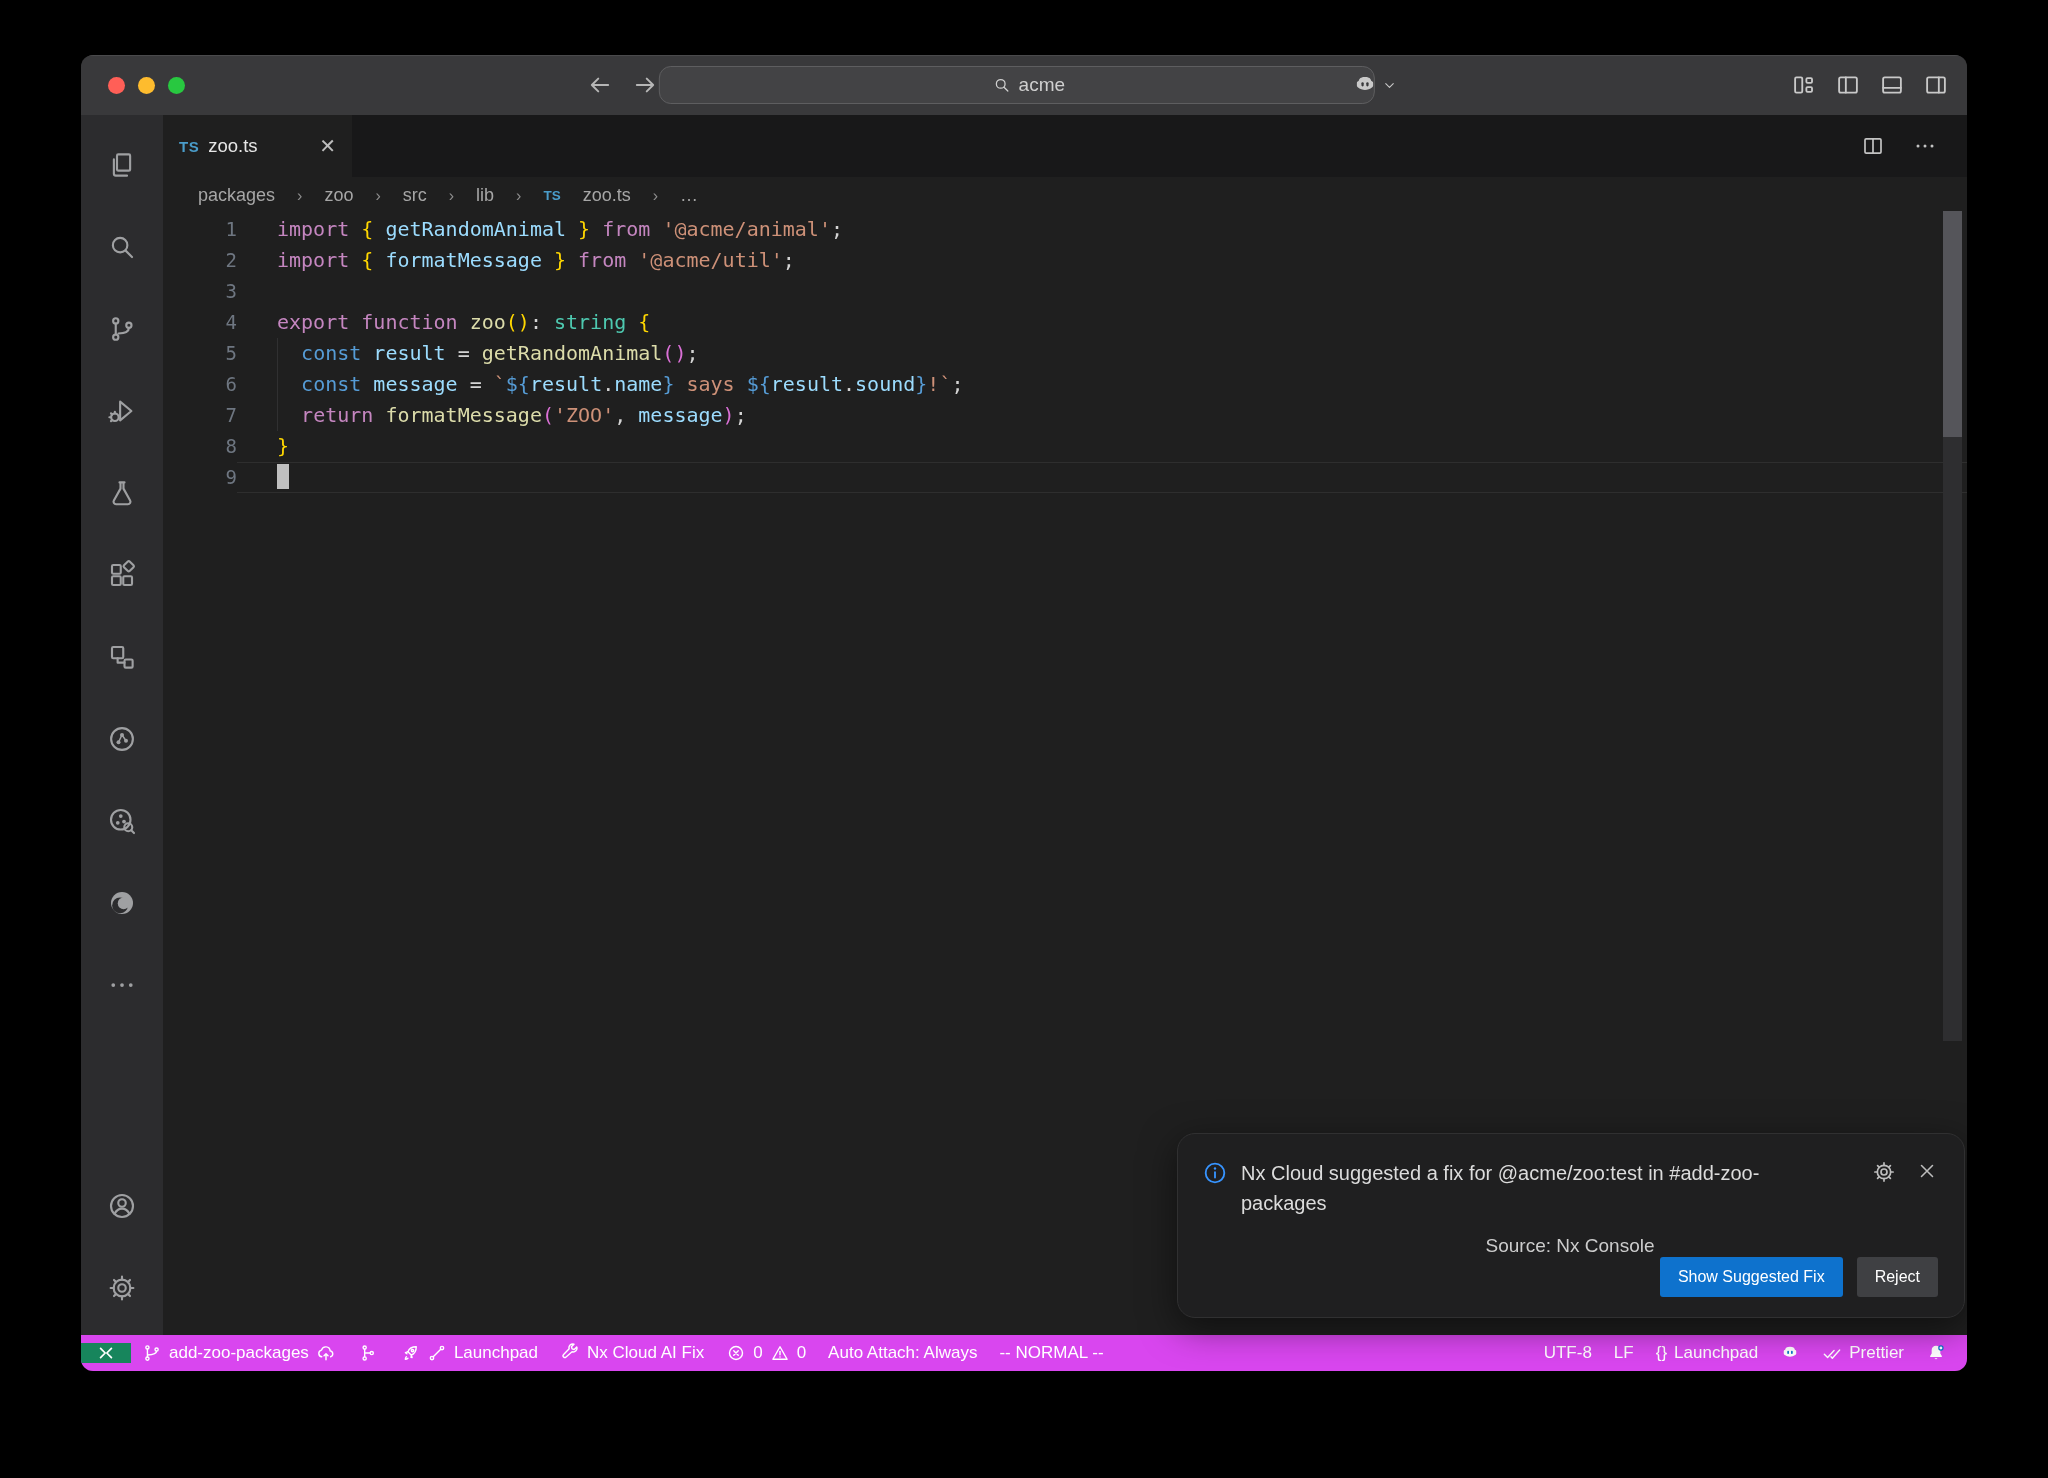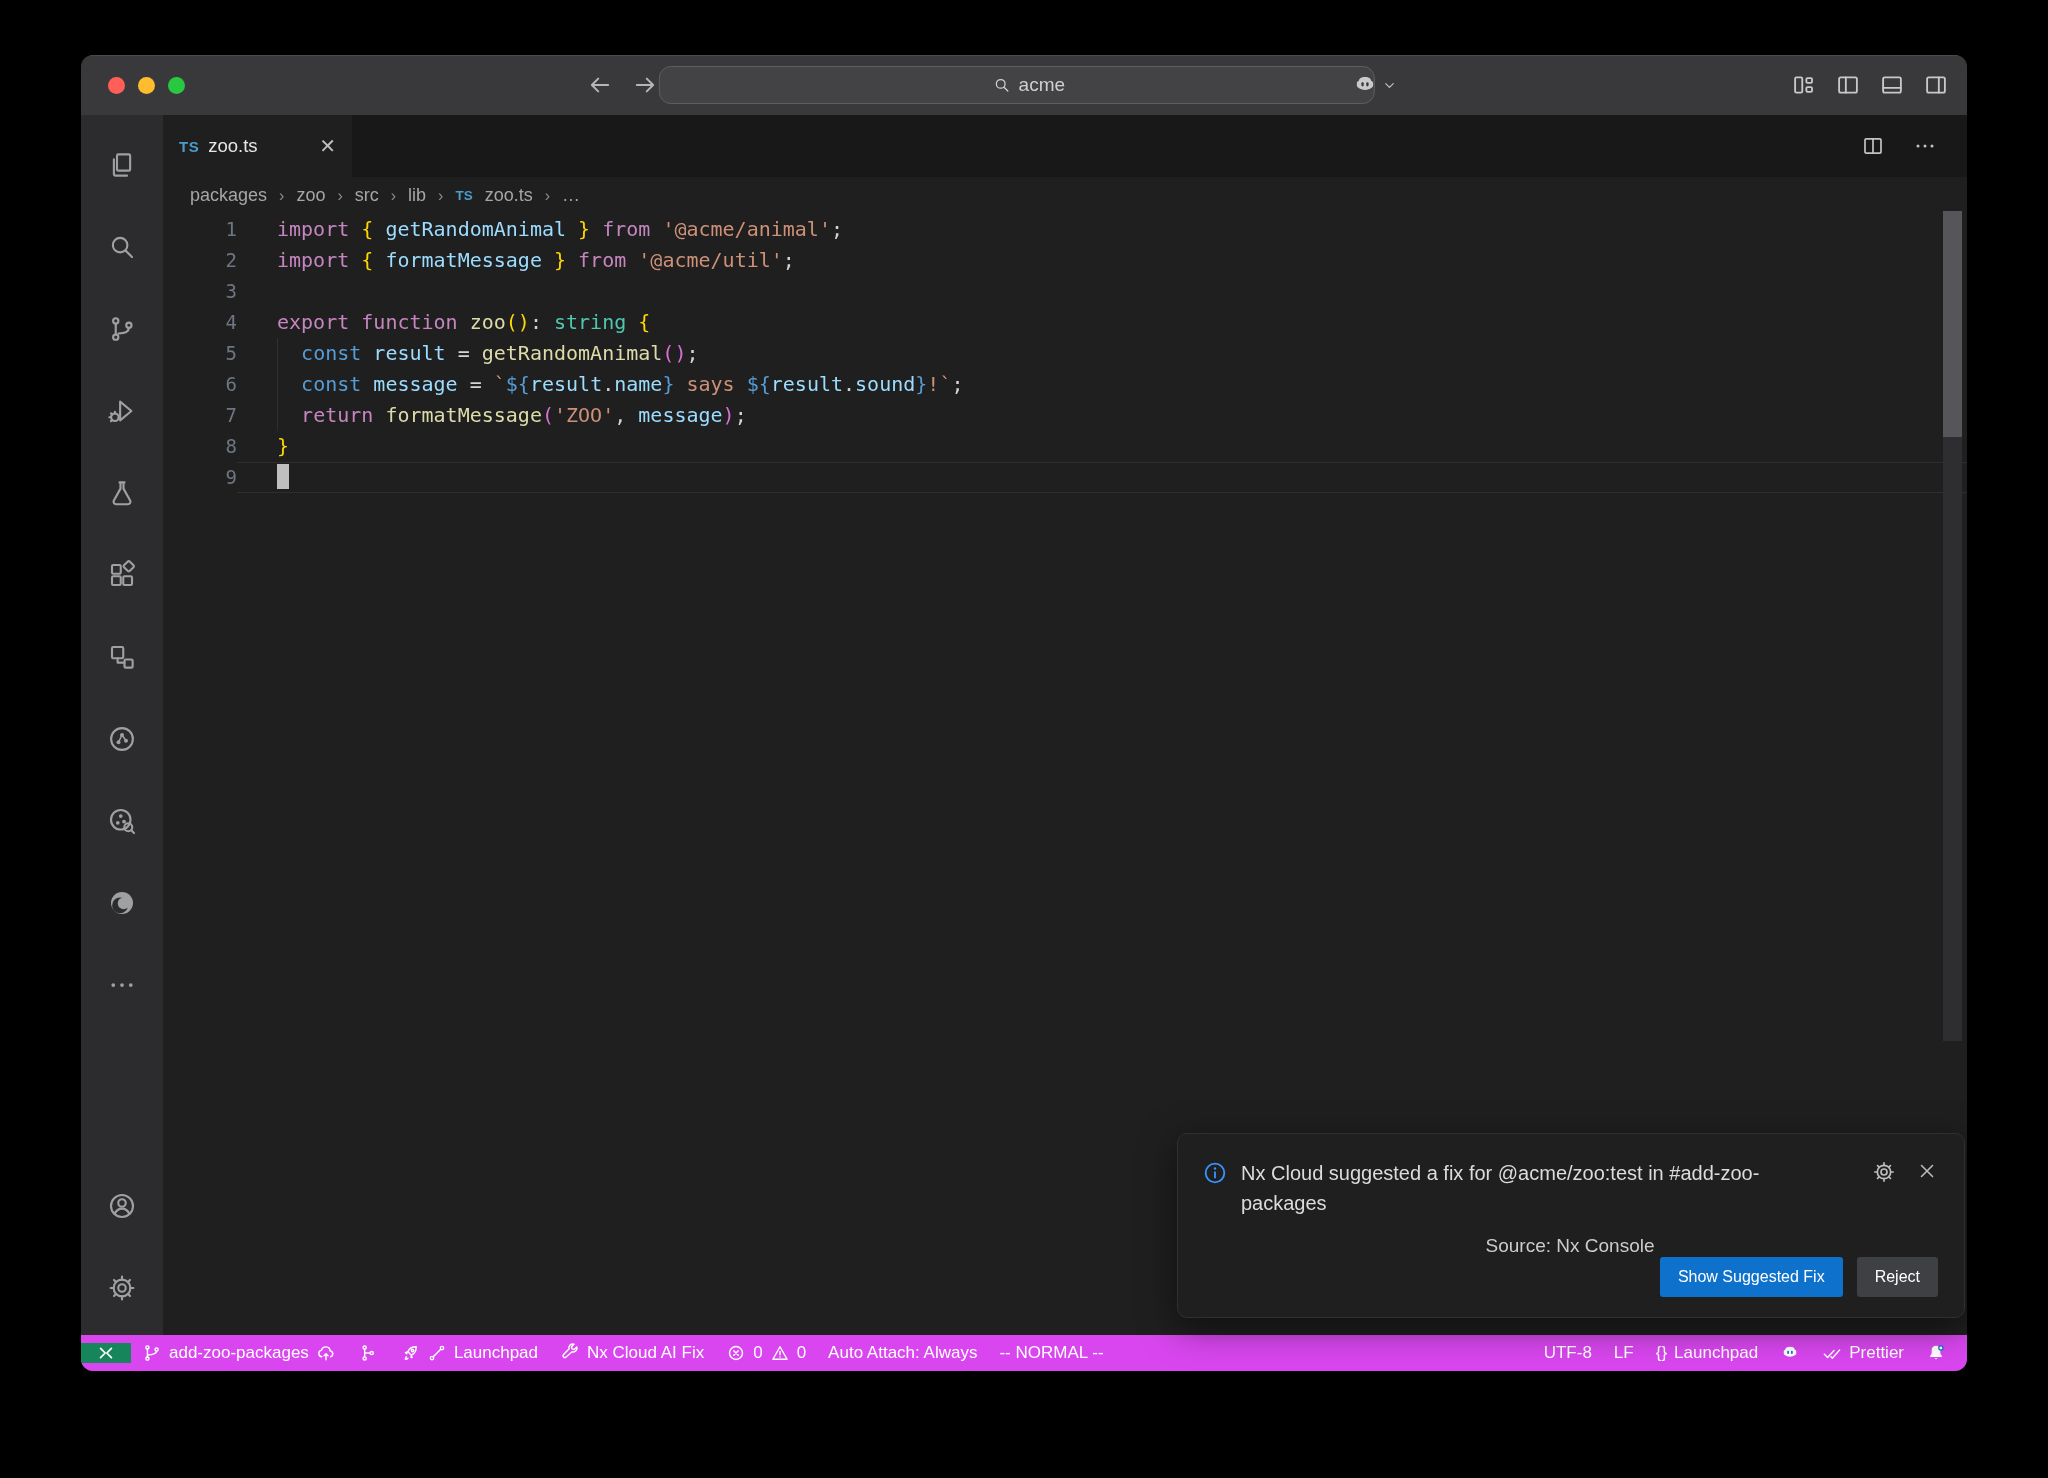--- a/index.html
+++ b/index.html
@@ -37,22 +37,22 @@
   
   .editor-col { flex:1; display:flex; flex-direction:column; background:#1f1f1f; position:relative; }
   .tabbar { height:62px; background:#181819; display:flex; align-items:stretch; }
   .tab { width:189px; background:#1f1f1f; display:flex; align-items:center;
          padding:0 16px; gap:9px; }
   .tab-ts { color:#4a9cc9; font-weight:bold; font-size:15px; letter-spacing:.5px; }
   .tab-label { color:#e6e6e6; font-size:18.5px; }
   .tab-close { margin-left:auto; color:#bdbdbd; font-size:20px; }
   .editor-actions { margin-left:auto; display:flex; align-items:center; gap:28px;
                     padding-right:30px; color:#c3c3c3; }
-  .breadcrumbs { height:37px; display:flex; align-items:center; padding-left:27px;
-                 gap:12px; color:#a6a6a6; font-size:18px; }
+  .breadcrumbs { height:37px; display:flex; align-items:center; padding-left:35px;
+                 gap:22px; color:#a6a6a6; font-size:18px; }
   .bc-sep { color:#8c8c8c; font-size:16px; }
   .bc-ts { color:#4a9cc9; font-weight:bold; font-size:13.5px; }
   .blame { margin:3px 0 1px 90px; font-size:17px; color:#6f7680; height:24px; line-height:24px; }
   .code-area { font-family:"DejaVu Sans Mono", monospace; font-size:20px; }
   .code-row { display:flex; height:31px; line-height:31px; }
   .ln { width:74px; text-align:right; color:#6e7681; font-size:19px; flex-shrink:0; }
   .cline { padding-left:40px; white-space:pre; flex:1; }
   .code-row.guide .cline { background:linear-gradient(#303031,#303031) no-repeat 40px 0 / 1px 100%; }
   .code-row.current .cline { border-top:1px solid #2e2e2e; border-bottom:1px solid #2e2e2e; line-height:29px; }
   .tok-k  { color:#C586C0; } .tok-kb { color:#569CD6; } .tok-fn { color:#DCDCAA; }
@@ -65,21 +65,21 @@
   
   .statusbar { height:36px; background:#d946ef; display:flex; align-items:center;
                color:#fff; font-size:17px; }
   .sb-remote { background:#17855c; width:50px; display:flex; align-items:center;
                justify-content:center; --icon-bg:#17855c; }
   .sb-item { display:flex; align-items:center; gap:7px; padding:0 11px; --icon-bg:#0a79cc; }
   .sb-left { display:flex; align-items:stretch; }
   .sb-right { margin-left:auto; display:flex; align-items:stretch; padding-right:10px; }
   
   .notification { position:absolute; left:1096px; top:1078px; width:788px; height:185px;
-                  background:#1f1f20; border:1px solid #303031; border-radius:10px;
+                  background:#1f1f20; border:1px solid #303031; border-radius:18px;
                   box-shadow:0 10px 36px rgba(0,0,0,.5); padding:24px 26px 20px 24px; }
   .notif-row1 { display:flex; align-items:flex-start; gap:13px; }
   .notif-info { color:#3794ff; flex-shrink:0; margin-top:2px; }
   .notif-msg { width:558px; color:#dcdcdc; font-size:20px; line-height:30px; overflow-wrap:break-word; }
   .notif-actions-top { margin-left:auto; display:flex; gap:20px; color:#bdbdbd; margin-top:2px; }
   .notif-row2 { position:absolute; left:24px; right:26px; bottom:20px; display:flex; align-items:center;flex-direction:column; }
   .notif-source { color:#cccccc; font-size:19px; }
   .notif-buttons { margin-left:auto; display:flex; gap:14px; }
   .btn { height:40px; display:flex; align-items:center; padding:0 18px; font-size:16px;
          color:#fff; border-radius:3px; border:none; font-family:"Liberation Sans",sans-serif; }

